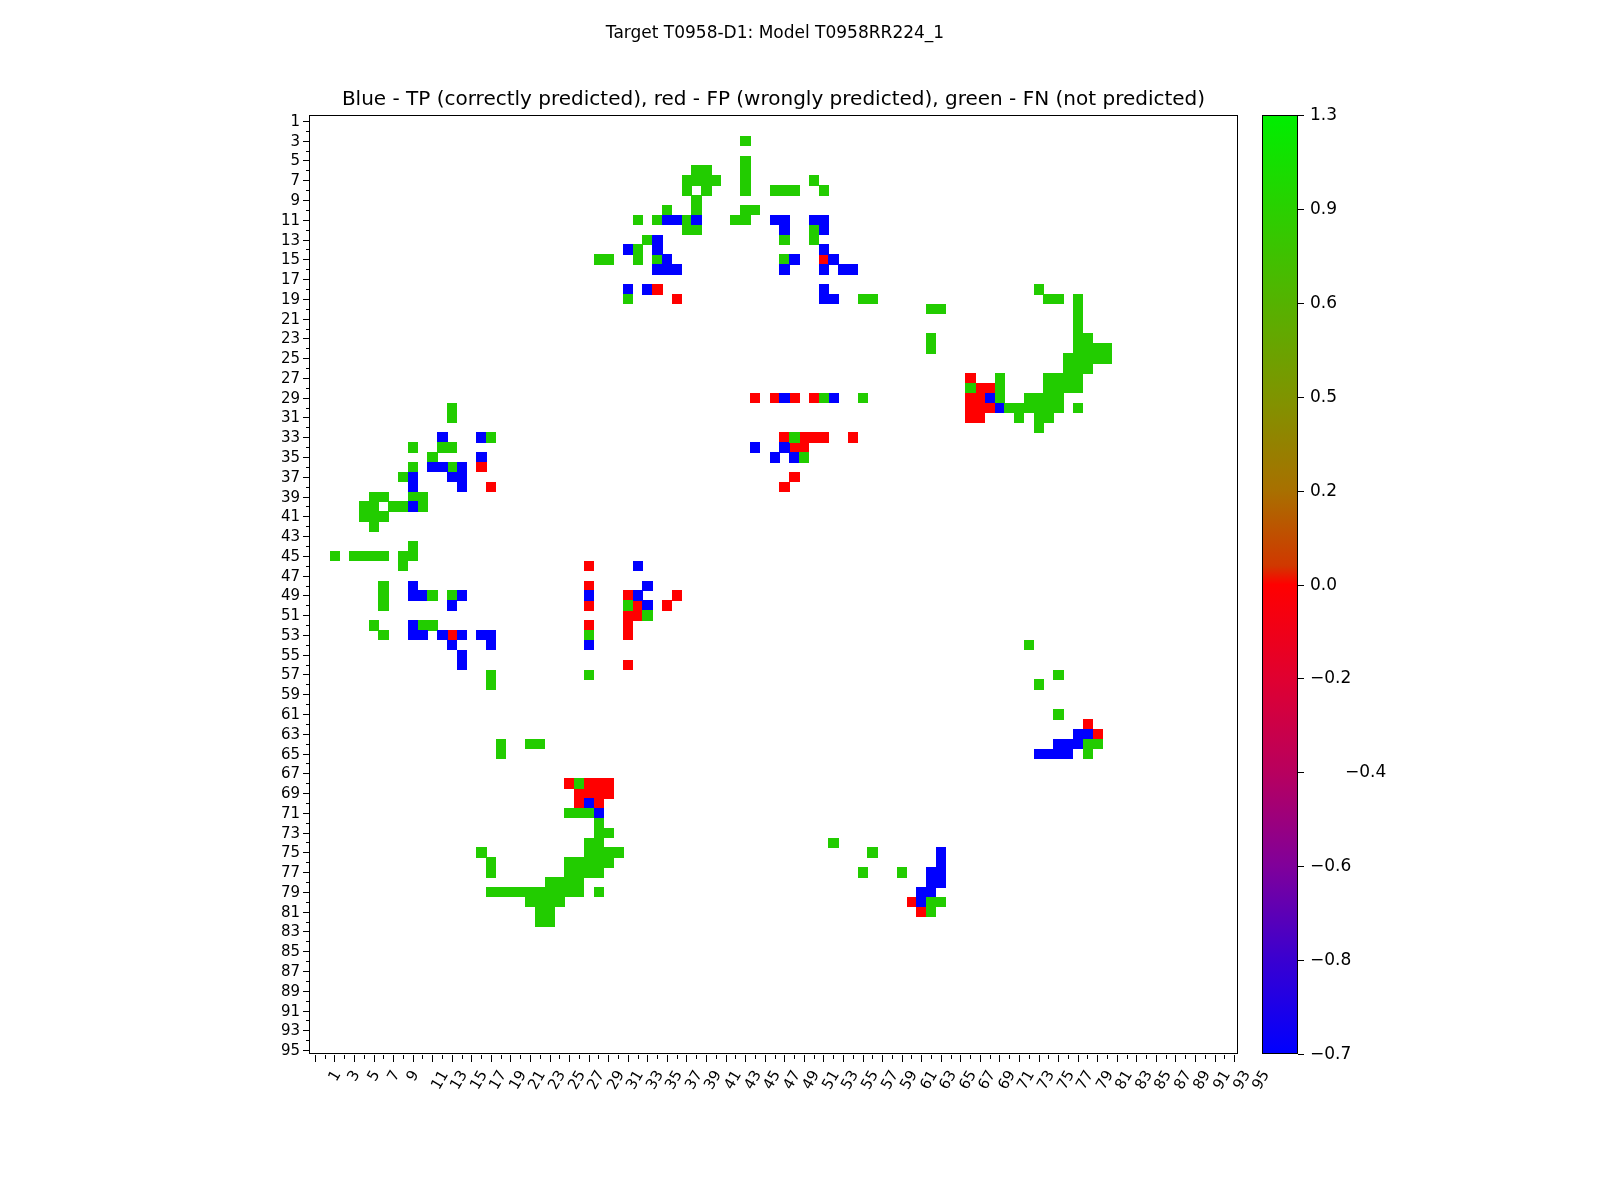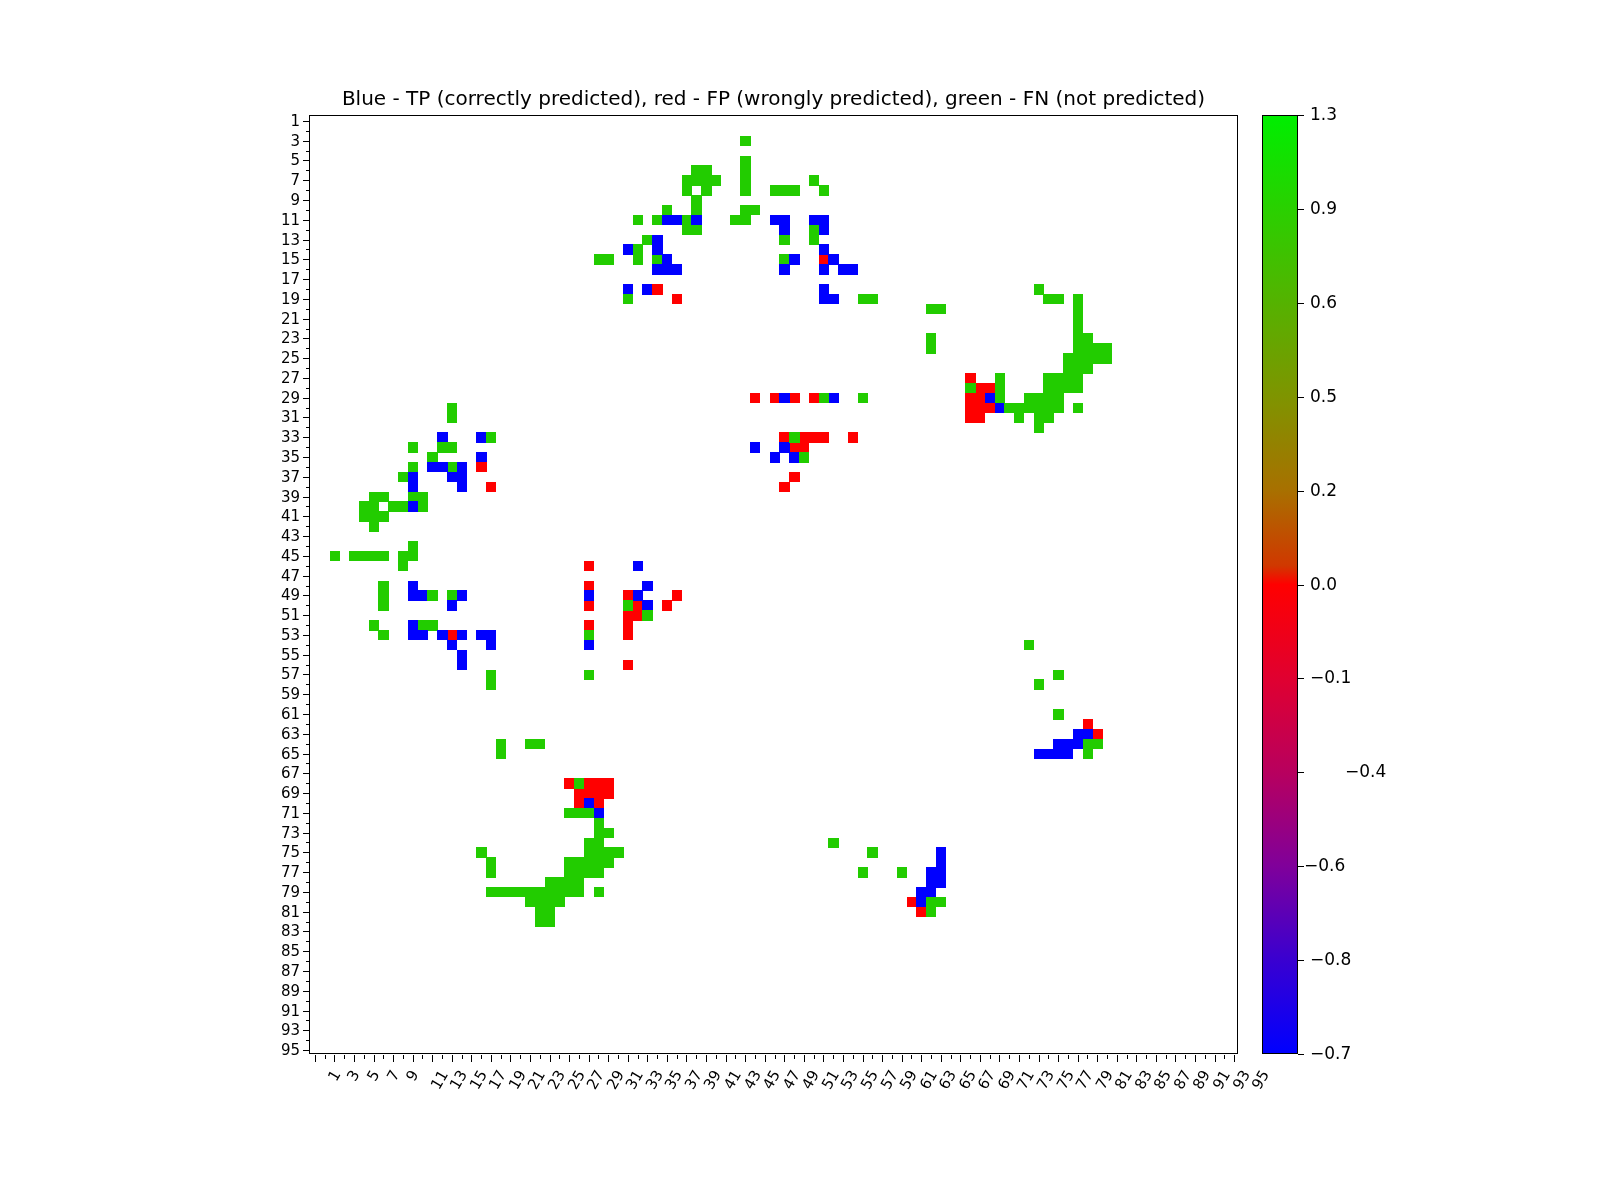--- a/index.html
+++ b/index.html
@@ -139,20 +139,21 @@
     font-size: 17px;
     line-height: 17px;
     white-space: nowrap;
     color: #000;
   }
 </style>
 </head>
 <body>
 
 <div id="suptitle">
+  <span class="line">Target T0958-D1: Model T0958RR224_1</span>
 </div>
 
 <div id="axes-title">Blue - TP (correctly predicted), red - FP (wrongly predicted), green - FN (not predicted)</div>
 
 <div id="plot-frame">
   <div id="cells">
       <div class="cell" style="left: 430.274px; top: 39.5368px; width: 10.3789px; height: 10.4842px; background: rgb(34, 204, 0);"></div>
       <div class="cell" style="left: 39.1158px; top: 434.905px; width: 10.3789px; height: 10.4842px; background: rgb(34, 204, 0);"></div>
       <div class="cell" style="left: 381.379px; top: 59.3053px; width: 10.3789px; height: 10.4842px; background: rgb(34, 204, 0);"></div>
       <div class="cell" style="left: 58.6737px; top: 385.484px; width: 10.3789px; height: 10.4842px; background: rgb(34, 204, 0);"></div>
@@ -882,23 +883,23 @@
       <div class="cblabel" style="top: 84.9px;">0.9</div>
       <div class="cbtick" style="top: 187.8px;"></div>
       <div class="cblabel" style="top: 178.8px;">0.6</div>
       <div class="cbtick" style="top: 281.7px;"></div>
       <div class="cblabel" style="top: 272.7px;">0.5</div>
       <div class="cbtick" style="top: 375.6px;"></div>
       <div class="cblabel" style="top: 366.6px;">0.2</div>
       <div class="cbtick" style="top: 469.5px;"></div>
       <div class="cblabel" style="top: 460.5px;">0.0</div>
       <div class="cbtick" style="top: 563.4px;"></div>
-      <div class="cblabel" style="top: 554.4px;">−0.1</div>
+      <div class="cblabel" style="top: 554.4px;">−0.2</div>
       <div class="cbtick" style="top: 657.3px;"></div>
       <div class="cblabel" style="top: 648.3px; margin-left: 47px;">−0.4</div>
       <div class="cbtick" style="top: 751.2px;"></div>
-      <div class="cblabel" style="top: 742.2px; margin-left: 6px;">−0.6</div>
+      <div class="cblabel" style="top: 742.2px;">−0.6</div>
       <div class="cbtick" style="top: 845.1px;"></div>
       <div class="cblabel" style="top: 836.1px;">−0.8</div>
       <div class="cbtick" style="top: 939px;"></div>
       <div class="cblabel" style="top: 930px;">−0.7</div>
     </div>
 </div>
 
 </body></html>

